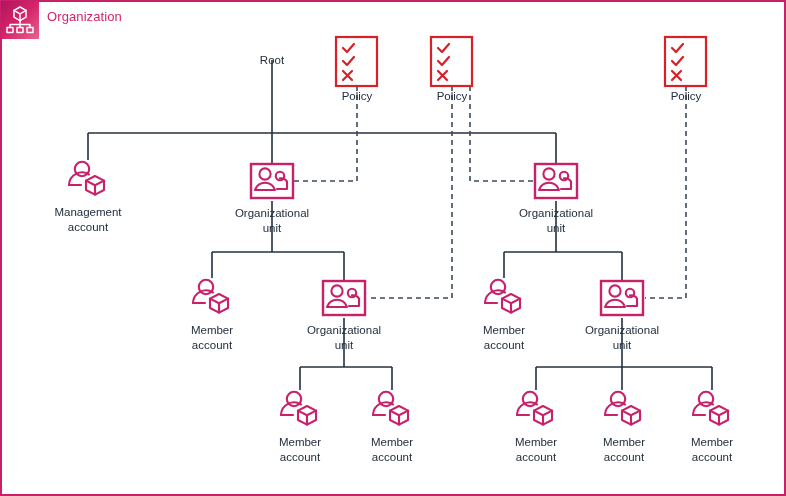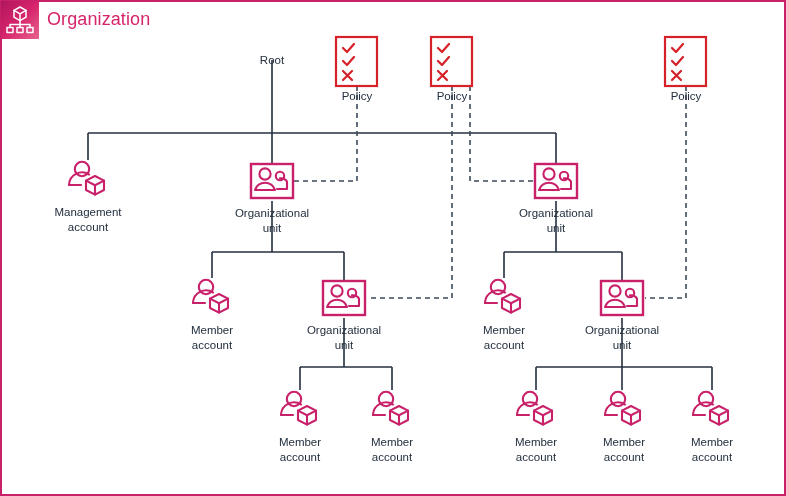--- a/index.html
+++ b/index.html
@@ -7,21 +7,21 @@
   #stage{position:relative;width:786px;height:496px;overflow:hidden;background:#fff;}
   #diagram{position:absolute;inset:0;}
   .frame{fill:none;stroke:#C9206A;stroke-width:2;}
   .edge{fill:none;stroke:#232F3E;stroke-width:1.6;}
   .edge-dash{fill:none;stroke:#3B4A5A;stroke-width:1.6;stroke-dasharray:5 4;}
   .nodeIcon{fill:none;stroke:#C9206A;stroke-width:2.1;stroke-linecap:round;stroke-linejoin:round;}
   .nodeBox{fill:#ffffff;stroke:#C9206A;stroke-width:2.4;}
   .policyBox{fill:#ffffff;stroke:#D62128;stroke-width:2.2;}
   .policyMark{fill:none;stroke:#D62128;stroke-width:2.2;stroke-linecap:round;stroke-linejoin:round;}
   .lbl{font-family:"Liberation Sans", sans-serif;font-size:11.5px;fill:#232F3E;text-anchor:middle;}
-  .hdr-title{position:absolute;left:47px;top:9px;font-size:18px;color:#D6246B;font-family:"Liberation Sans", sans-serif;letter-spacing:.1px;}
+  .hdr-title{position:absolute;left:47px;top:9px;font-size:13px;color:#D6246B;font-family:"Liberation Sans", sans-serif;letter-spacing:.1px;}
   .hdr-badge{position:absolute;left:1px;top:1px;width:38px;height:38px;
      background:linear-gradient(135deg,#B0155C 0%,#D6246B 50%,#E8638F 100%);}
   .hdr-badge svg{display:block;}
 </style>
 </head>
 <body>
 
 <div id="stage">
 
   <svg id="diagram" width="786" height="496" viewBox="0 0 786 496">

